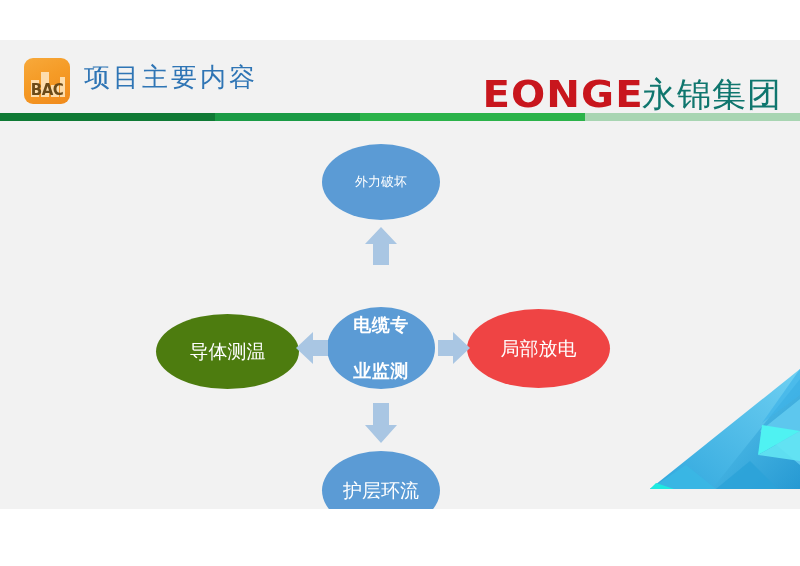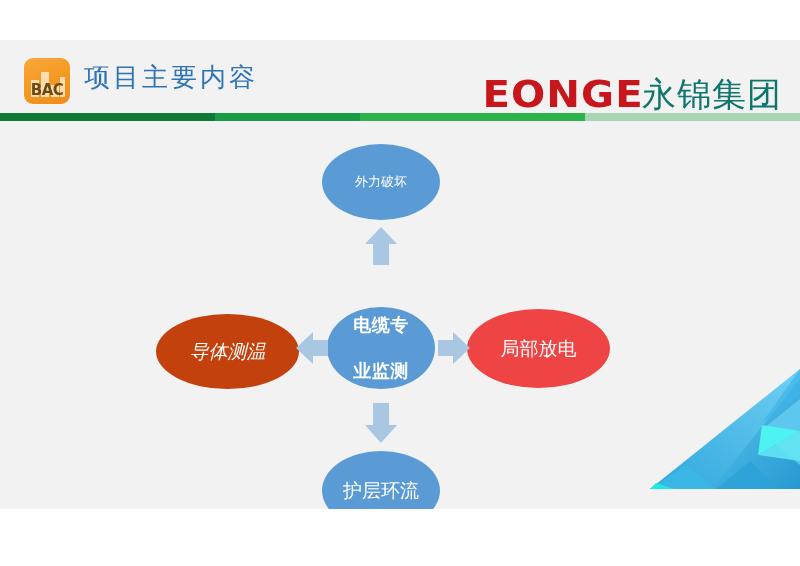--- a/index.html
+++ b/index.html
@@ -170,21 +170,21 @@
     <span style="background: rgb(43, 179, 74); width: 225px;"></span>
     <span style="background: rgb(168, 213, 178); width: 215px;"></span>
   </div>
 
   <div class="canvas">
 
     <div class="node top" style="background: rgb(91, 155, 213);">
       <span>外力破坏</span>
     </div>
 
-    <div class="node left" style="background: #c2410c; font-style: italic;">
+    <div class="node left" style="background: #4d7c0f;">
       <span>导体测温</span>
     </div>
 
     <div class="node right" style="background: #ef4444;">
       <span>局部放电</span>
     </div>
 
     <div class="node bottom" style="background: rgb(91, 155, 213);">
       <span>护层环流</span>
     </div>

